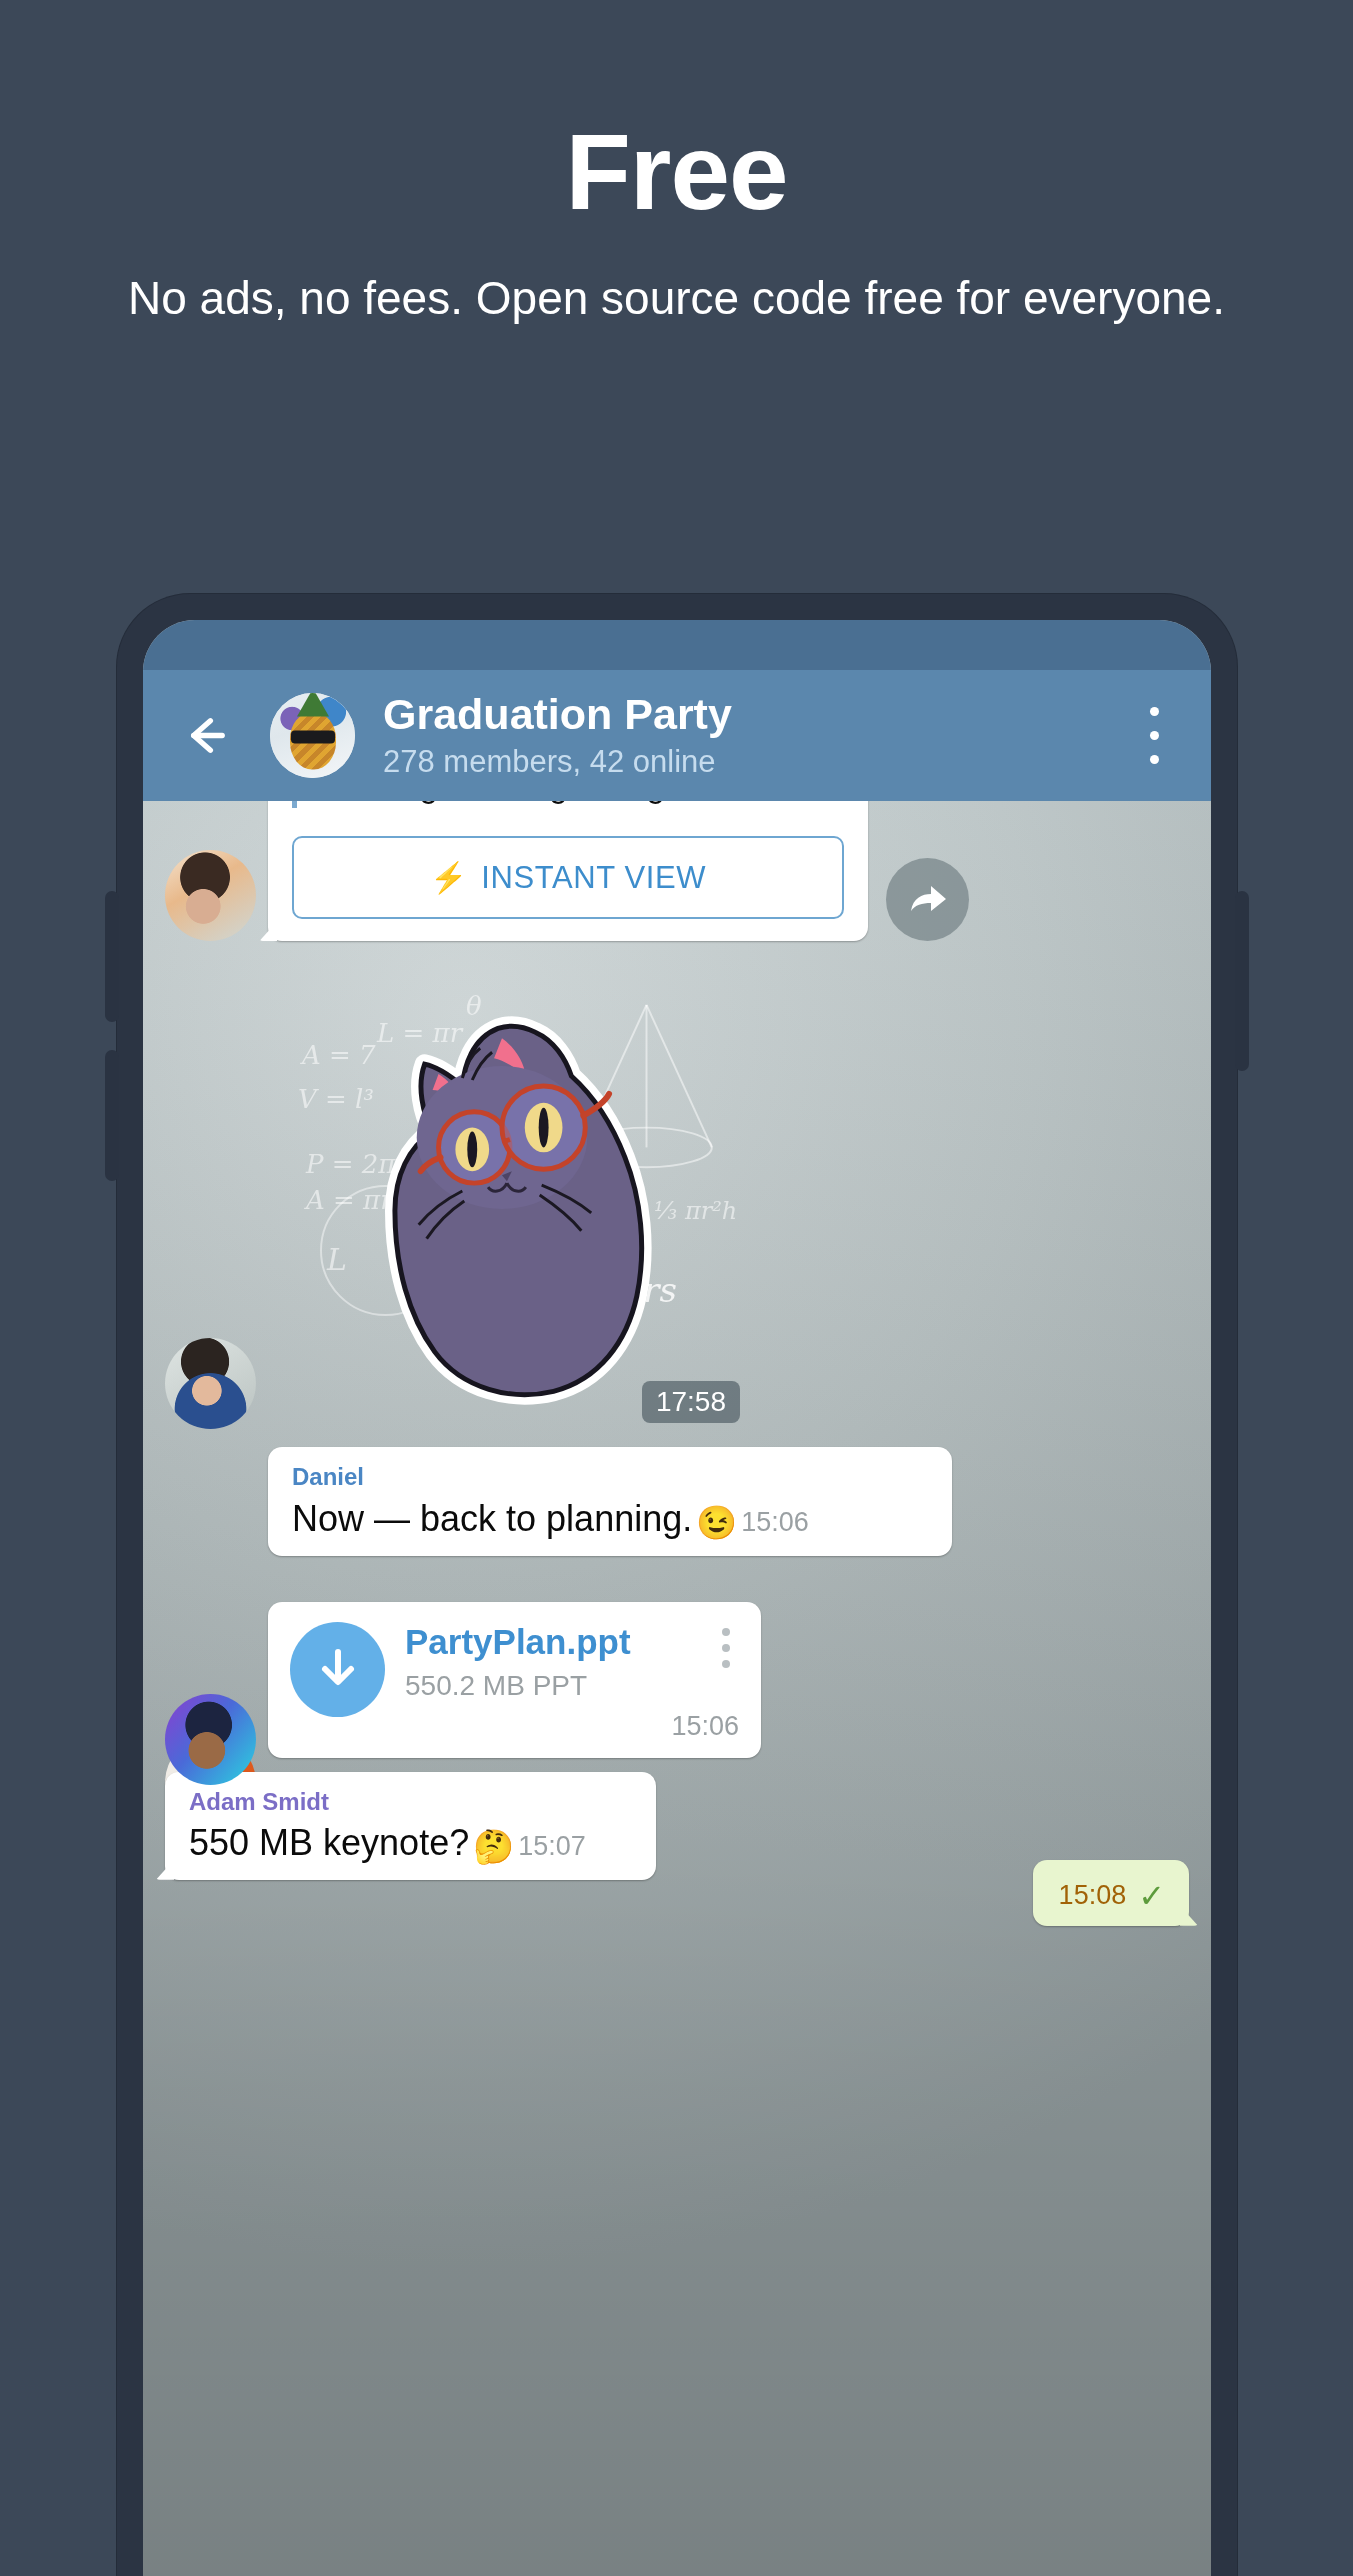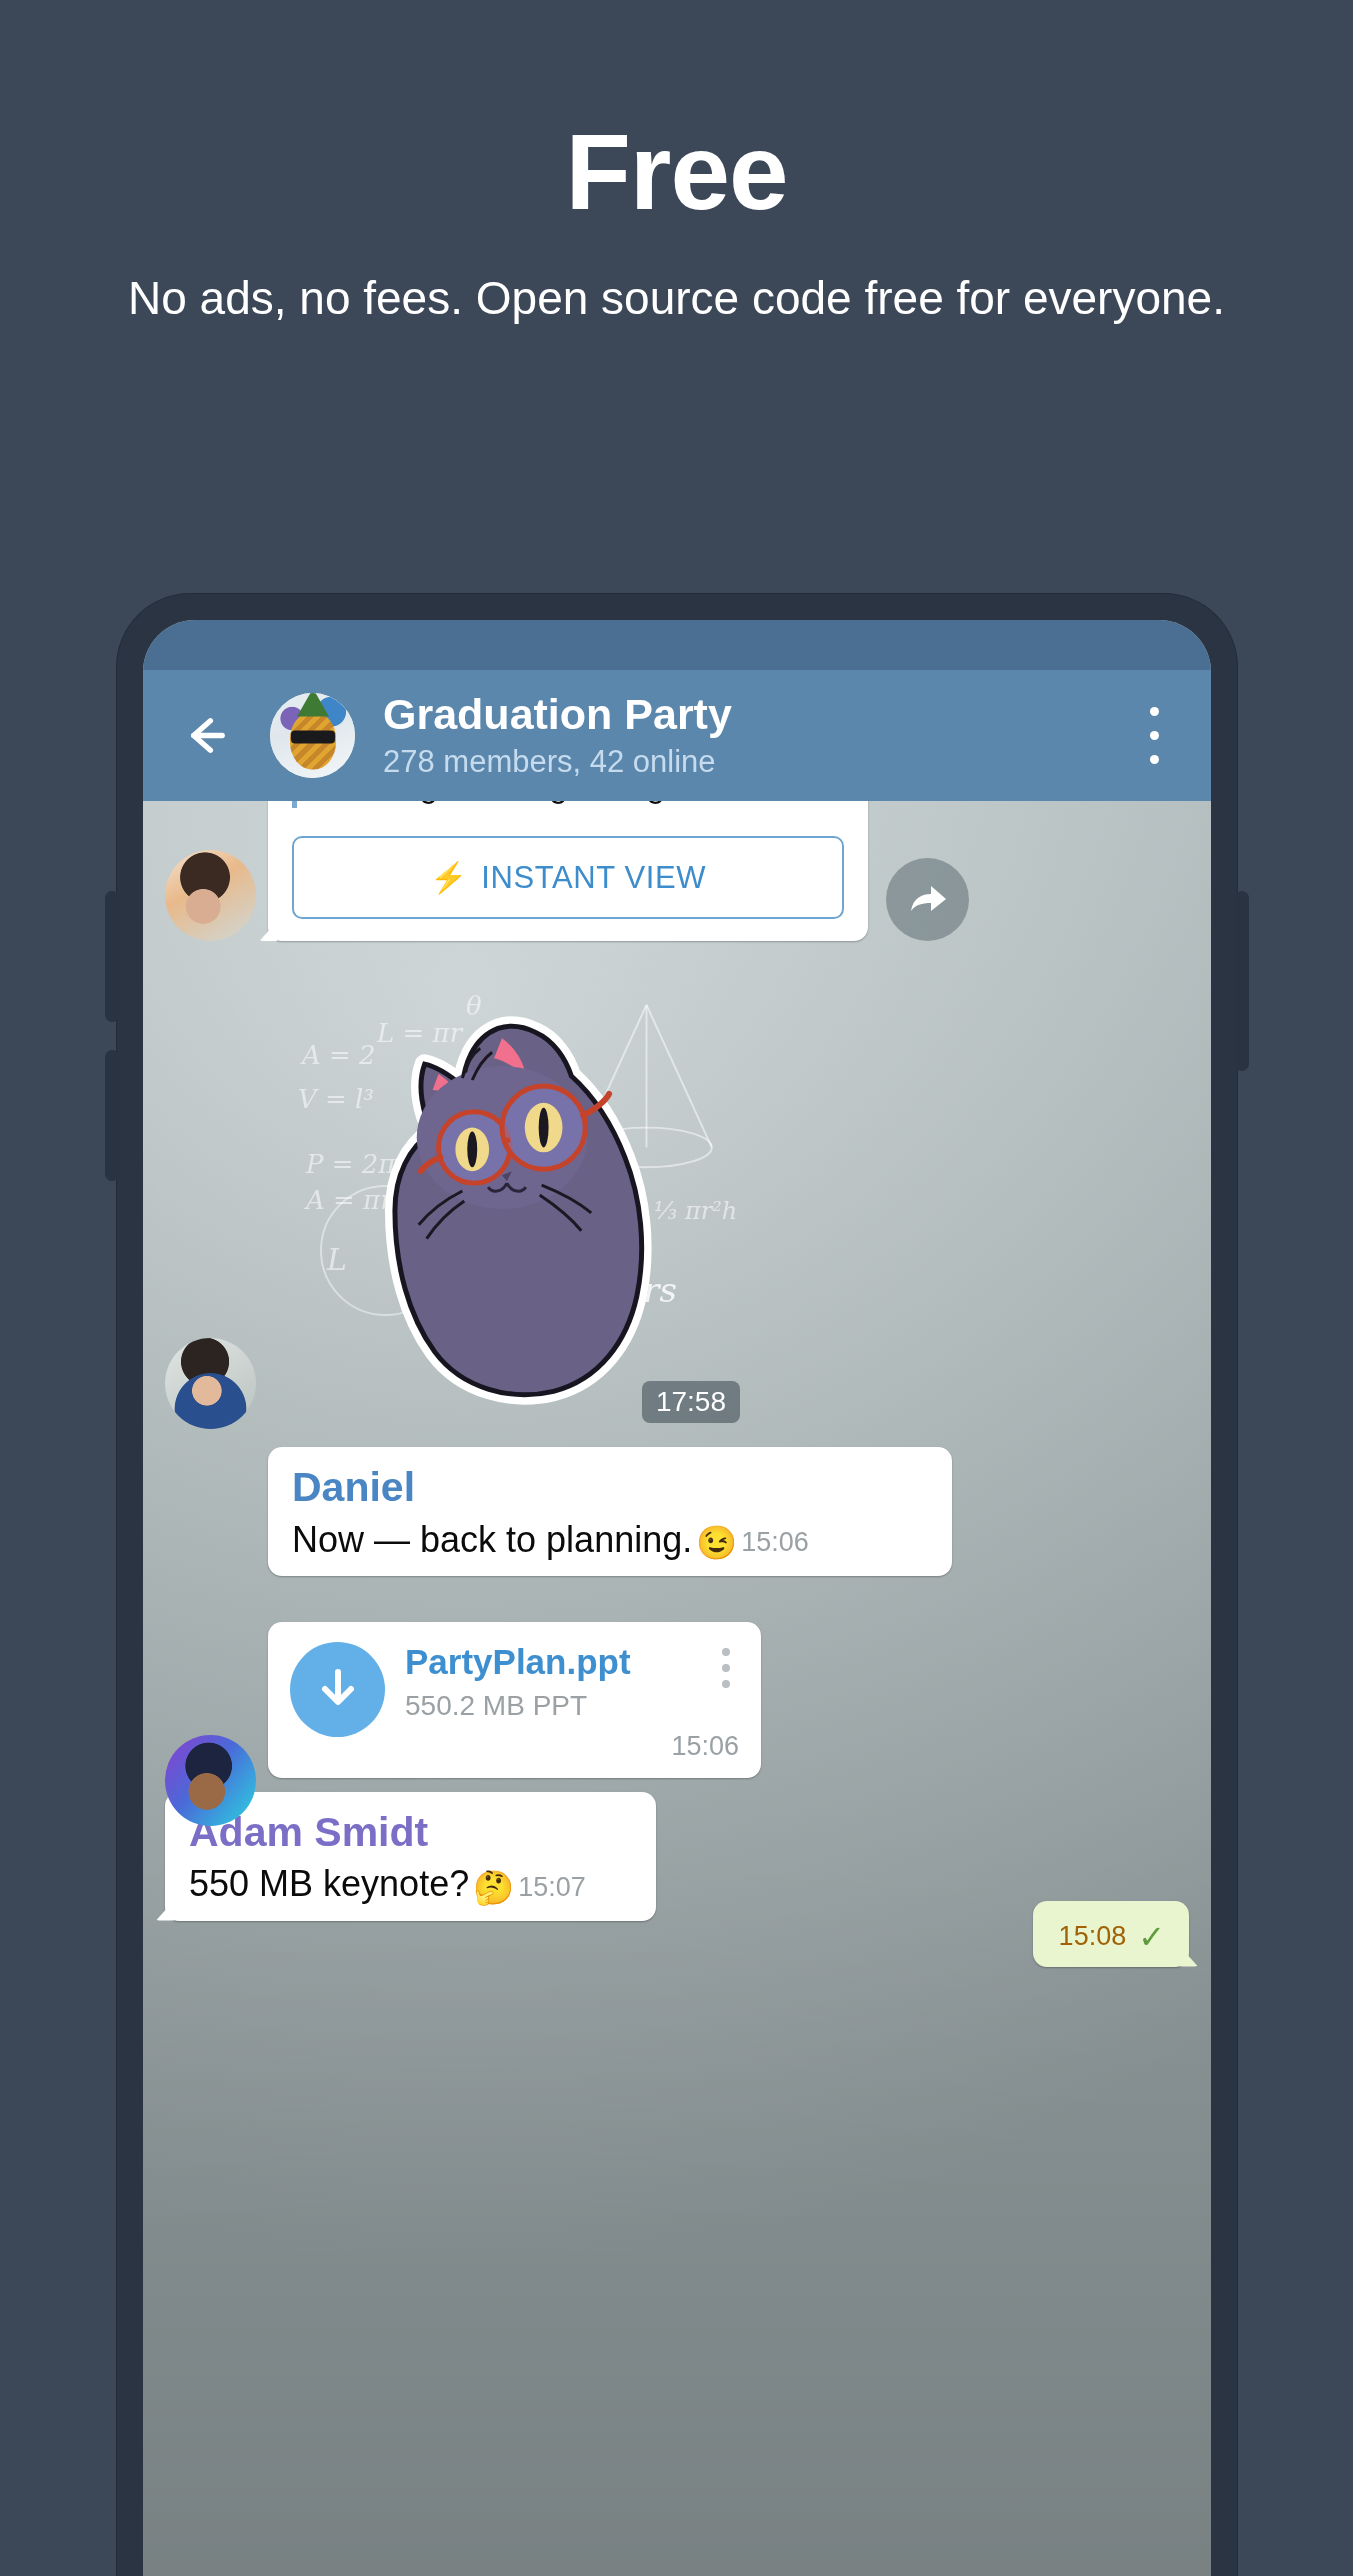--- a/index.html
+++ b/index.html
@@ -324,21 +324,21 @@
     right: -6px; bottom: 6px;
     background: rgba(70,84,92,0.62);
     color: #ffffff;
     font-size: 28px;
     padding: 5px 14px;
     border-radius: 8px;
   }
 
   
   .tb { padding: 16px 22px 14px 24px; }
-  .sender { font-size: 41px; font-weight: bold; line-height: 1.2; }
+  .sender { font-size: 24px; font-weight: bold; line-height: 1.2; }
   .sender.blue { color: #4a86c4; }
   .sender.purple { color: #7b6ec6; }
   .msgline {
     display: flex;
     align-items: flex-end;
     gap: 4px;
     margin-top: 4px;
   }
   .msgtext {
     font-size: 36px;
@@ -469,21 +469,21 @@
             <svg width="46" height="46" viewBox="0 0 46 46" aria-hidden="true">
               <path d="M6 34 C8 21, 17 17, 26 17 L26 9 L41 22 L26 34 L26 26 C17 26, 10 28, 6 34 Z" fill="#ffffff"></path>
             </svg>
           </div>
         </div>
 
         <div class="row mt22">
           <div class="av av2"></div>
           <div class="sticker-wrap">
             <div class="formulas">
-              <span class="f1">A = 2</span>
+              <span class="f1">A = 7</span>
               <span class="f2">V = l³</span>
               <span class="f3">P = 2πr</span>
               <span class="f4">A = πr²</span>
               <span class="f5">L</span>
               <span class="f6">L = πr</span>
               <span class="f7">θ</span>
               <span class="f8">θ</span>
               <span class="f9">s = √(r² + h²)</span>
               <span class="f10">A = πr² + πrs</span>
               <span class="f11">⅓ πr²h</span>

